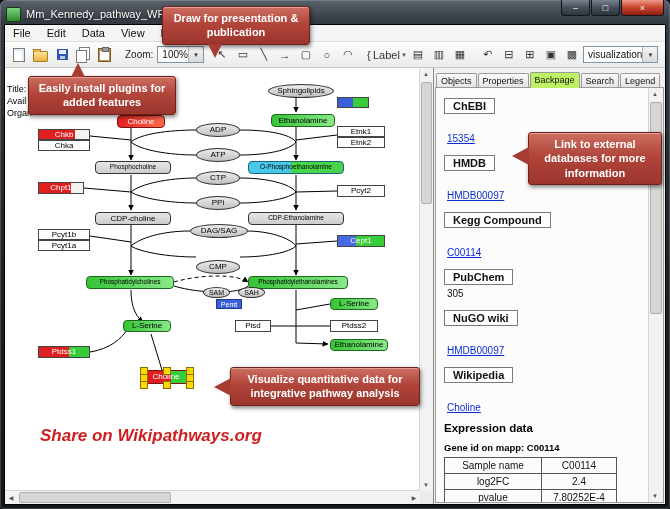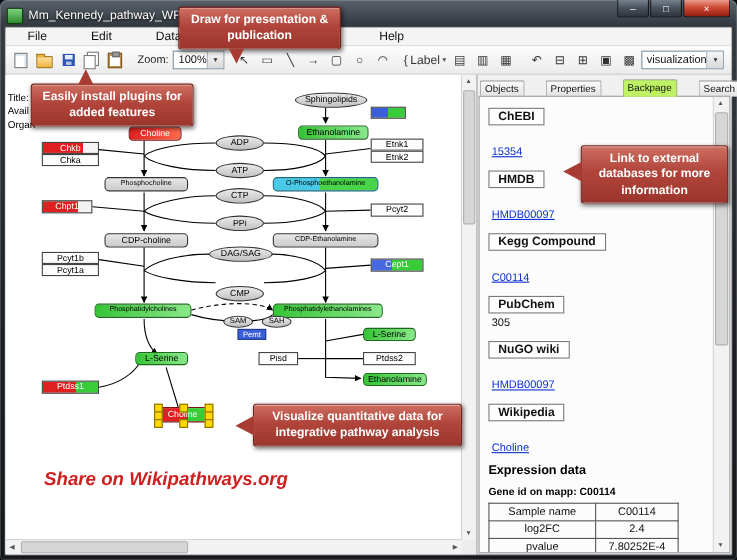--- a/index.html
+++ b/index.html
@@ -15,21 +15,21 @@
   .winbtns{margin-left:auto;display:flex;align-self:flex-start;margin-top:-4px;}
   .wbtn{height:15px;width:27px;display:flex;align-items:center;justify-content:center;color:#fff;
     font-size:9px;border:1px solid #14171b;border-top:none;
     background:linear-gradient(#78828d,#47505a 50%,#2e343b);border-radius:0 0 3px 3px;margin-left:1px;}
   .wbtn.close{width:41px;background:linear-gradient(#eb9c8d,#ce4a33 45%,#8f1d10);}
   
   .app{height:calc(100% - 20px);border:1px solid #000;background:#f0f0f0;display:flex;
     flex-direction:column;box-sizing:border-box;}
   .menubar{height:16px;display:flex;align-items:center;background:#f4f4f4;
     border-bottom:1px solid #dcdcdc;font-size:11px;color:#111;}
-  .menu-item{padding:1px 20px;}
+  .menu-item{padding:1px 8px;}
   .toolbar{height:25px;display:flex;align-items:center;gap:1px;padding:0 4px;
     background:linear-gradient(#fdfdfd,#ebebeb);border-bottom:1px solid #c6c6c6;}
   .tbtn{min-width:20px;height:20px;display:flex;align-items:center;justify-content:center;
     font-size:11px;color:#333;background:transparent;border:1px solid transparent;border-radius:2px;padding:0 2px;}
   .tbtn .mini{font-size:6px;margin-left:1px;color:#555;}
   .sep{width:1px;height:17px;background:#c4c4c4;margin:0 3px;}
   .tb-label{font-size:10px;color:#222;margin:0 3px;}
   .combo{display:flex;align-items:center;height:17px;border:1px solid #7f93a6;background:#fff;
     font-size:10px;color:#111;padding-left:4px;box-sizing:border-box;}
   .combo .arr{width:14px;height:100%;margin-left:auto;border-left:1px solid #aab6c0;
@@ -85,21 +85,21 @@
   .sb-arrow{height:12px;width:12px;display:flex;align-items:center;justify-content:center;}
   .vthumb{position:absolute;left:1px;right:1px;top:14px;height:120px;background:#d6d6d6;
     border:1px solid #b0b0b0;border-radius:2px;}
   .hthumb{position:absolute;top:1px;bottom:1px;left:14px;width:150px;background:#d6d6d6;
     border:1px solid #b0b0b0;border-radius:2px;}
   .hscroll .sb-arrow{position:absolute;top:0;}
   .hscroll .sb-left{left:0;} .hscroll .sb-right{right:0;}
   .vscroll .sb-down{position:absolute;bottom:0;left:0;}
   
   .sidebar{width:231px;display:flex;flex-direction:column;background:#f0f0f0;}
-  .tabs{display:flex;align-items:flex-end;height:18px;padding:2px 2px 0;gap:19px;}
+  .tabs{display:flex;align-items:flex-end;height:18px;padding:2px 2px 0;gap:1px;}
   .tab{font-size:9px;padding:2px 4px;border:1px solid #9a9a9a;border-bottom:none;color:#111;
     background:linear-gradient(#fbfbfb,#e2e2e2);border-radius:2px 2px 0 0;white-space:nowrap;}
   .tab.active{background:#bef264;position:relative;z-index:2;padding-bottom:3px;}
   .panel{flex:1;margin:0 1px 1px;border:1px solid #9a9a9a;background:#fcfcfc;position:relative;
     overflow:hidden;padding:8px 20px 0 8px;box-sizing:border-box;margin-top:-1px;}
   .bp-header{display:inline-block;border:1px solid #7a7a7a;background:#fff;padding:1px 8px;
     font-size:11px;font-weight:bold;color:#111;margin:0 0 3px;}
   .bp-link{color:#0b2fd4;text-decoration:underline;font-size:10px;margin:16px 0 9px 3px;display:block;width:max-content;}
   .bp-text{color:#111;font-size:10px;margin:0 0 9px 3px;}
   .bp-expr{font-size:11.5px;font-weight:bold;margin:8px 0 2px;}

